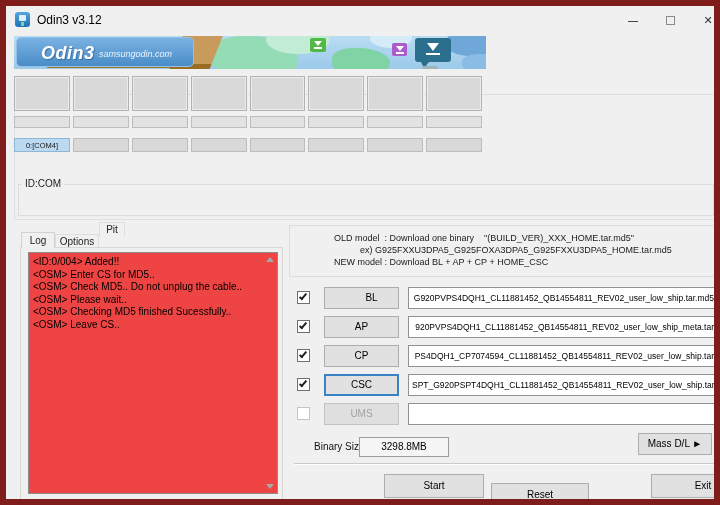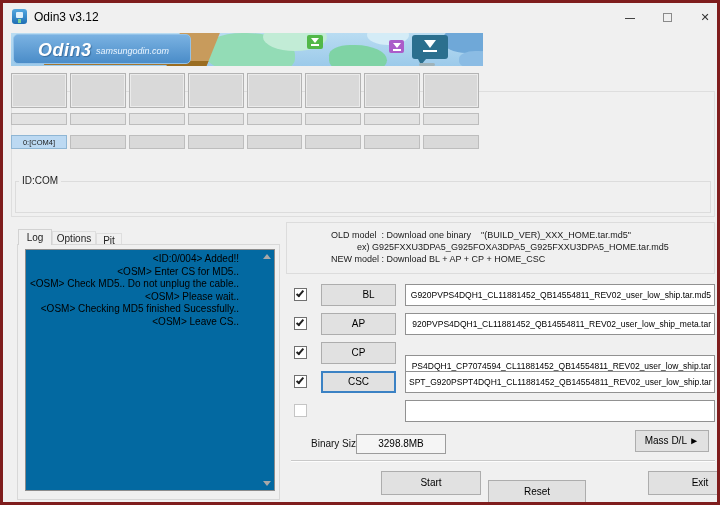--- a/index.html
+++ b/index.html
@@ -1,20 +1,20 @@
 <!DOCTYPE html>
 <html><head>
 <meta charset="utf-8">
 <style>
   * { margin:0; padding:0; box-sizing:border-box; }
   html,body { background:#d8d8d8; }
   body { font-family:"Liberation Sans", sans-serif; }
   .window {
     position:relative; width:720px; height:505px;
-    background:#f0f0f0; border:3px solid #7f1d1d; overflow:hidden;
+    background:#f0f0f0; border:6px solid #7f1d1d; overflow:hidden;
     color:#111;
   }
   
   .titlebar { position:absolute; left:0; top:0; width:720px; height:28px; background:#f0f0f0; }
   .app-icon { position:absolute; left:9px; top:6px; width:15px; height:15px;
     background:linear-gradient(180deg,#54a8e0,#1f6fb5); border-radius:3px; }
   .app-icon::after { content:""; position:absolute; left:4px; top:3px; width:7px; height:6px;
     background:#dff0fb; border-radius:1px; }
   .app-icon::before { content:""; position:absolute; left:6px; top:10px; width:3px; height:4px; background:#7fd49a; }
   .tb-title { position:absolute; left:31px; top:7px; font-size:12px; color:#000; }
@@ -70,23 +70,23 @@
   .idcom { left:12px; top:178px; width:696px; height:32px; }
   .tipsbox { left:283px; top:219px; width:429px; height:52px; }
   .tip-line { position:absolute; font-size:9px; color:#1a1a1a; white-space:pre; }
   .tip1 { left:44px; top:7px; }
   .tip2 { left:70px; top:19px; }
   .tip3 { left:44px; top:31px; }
   
   .tab { position:absolute; font-size:10px; text-align:center; color:#222; background:#f0f0f0; }
   .tab-active { left:15px; top:226px; width:34px; height:16px; border:1px solid #d2d2d2; border-bottom:none; line-height:15px; z-index:2; }
   .tab-i1 { left:49px; top:228px; width:44px; height:14px; border:1px solid #dedede; border-bottom:none; line-height:13px; }
-  .tab-i2 { left:93px; top:230px; width:26px; height:14px; border:1px solid #dedede; border-bottom:none; line-height:13px; }
+  .tab-i2 { left:93px; top:216px; width:26px; height:14px; border:1px solid #dedede; border-bottom:none; line-height:13px; }
   .tab-panel { position:absolute; left:14px; top:241px; width:263px; height:256px; border:1px solid #d8d8d8; background:#f0f0f0; }
-  .log-area { position:absolute; left:22px; top:246px; width:250px; height:242px; background:#0369a1; border:1px solid #8c8c8c;text-align:right; }
+  .log-area { position:absolute; left:22px; top:246px; width:250px; height:242px; background:#ef4444; border:1px solid #8c8c8c; }
   .log-text { position:absolute; left:4px; top:3px; font-size:10px; line-height:12.5px; white-space:pre; color:#000; }
   .sb-up { position:absolute; right:3px; top:4px; width:0; height:0;
     border-left:4px solid transparent; border-right:4px solid transparent; border-bottom:5px solid #a8a8a8; }
   .sb-down { position:absolute; right:3px; bottom:4px; width:0; height:0;
     border-left:4px solid transparent; border-right:4px solid transparent; border-top:5px solid #a8a8a8; }
   
   .checkbox { position:absolute; left:291px; width:13px; height:13px; background:#fff; border:1px solid #707070; }
   .checkbox .check { position:absolute; left:1px; top:2px; width:8px; height:4px;
     border-left:2px solid #202020; border-bottom:2px solid #202020; transform:rotate(-50deg); }
   .checkbox.disabled { border-color:#c5c5c5; }
@@ -219,29 +219,30 @@
   <div class="checkbox" style="top:314px;">
       <div class="check"></div>
     </div>
   <div class="btn row-btn" style="top:310px;">AP</div>
   <div class="field" style="top:310px;">920PVPS4DQH1_CL11881452_QB14554811_REV02_user_low_ship_meta.tar</div>
 
   <div class="checkbox" style="top:343px;">
       <div class="check"></div>
     </div>
   <div class="btn row-btn" style="top:339px;">CP</div>
-  <div class="field" style="top:352px;">PS4DQH1_CP7074594_CL11881452_QB14554811_REV02_user_low_ship.tar</div>
+  <div class="field" style="top:339px;">PS4DQH1_CP7074594_CL11881452_QB14554811_REV02_user_low_ship.tar</div>
 
   <div class="checkbox" style="top:372px;">
       <div class="check"></div>
     </div>
   <div class="btn row-btn btn-focused" style="top:368px;">CSC</div>
   <div class="field" style="top:368px;">SPT_G920PSPT4DQH1_CL11881452_QB14554811_REV02_user_low_ship.tar</div>
 
   <div class="checkbox disabled" style="top:401px;"></div>
+  <div class="btn row-btn btn-disabled" style="top:397px;">UMS</div>
   <div class="field" style="top:397px;"></div>
 
   <div class="bsize-label">Binary Size</div>
   <div class="bsize-field">3298.8MB</div>
   <div class="btn massdl" style="position:absolute;">Mass D/L ►</div>
 
   <div class="divider"></div>
 
   <div class="btn b-start" style="position:absolute;">Start</div>
   <div class="btn b-reset" style="position:absolute;margin-top:9px;">Reset</div>

